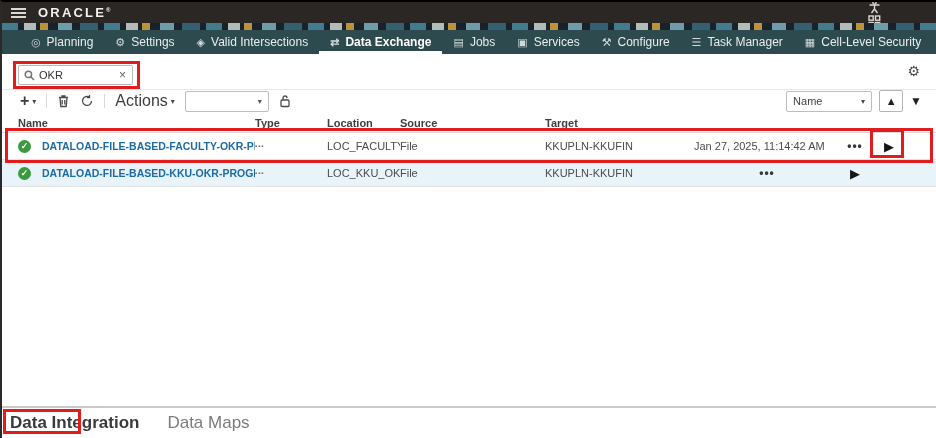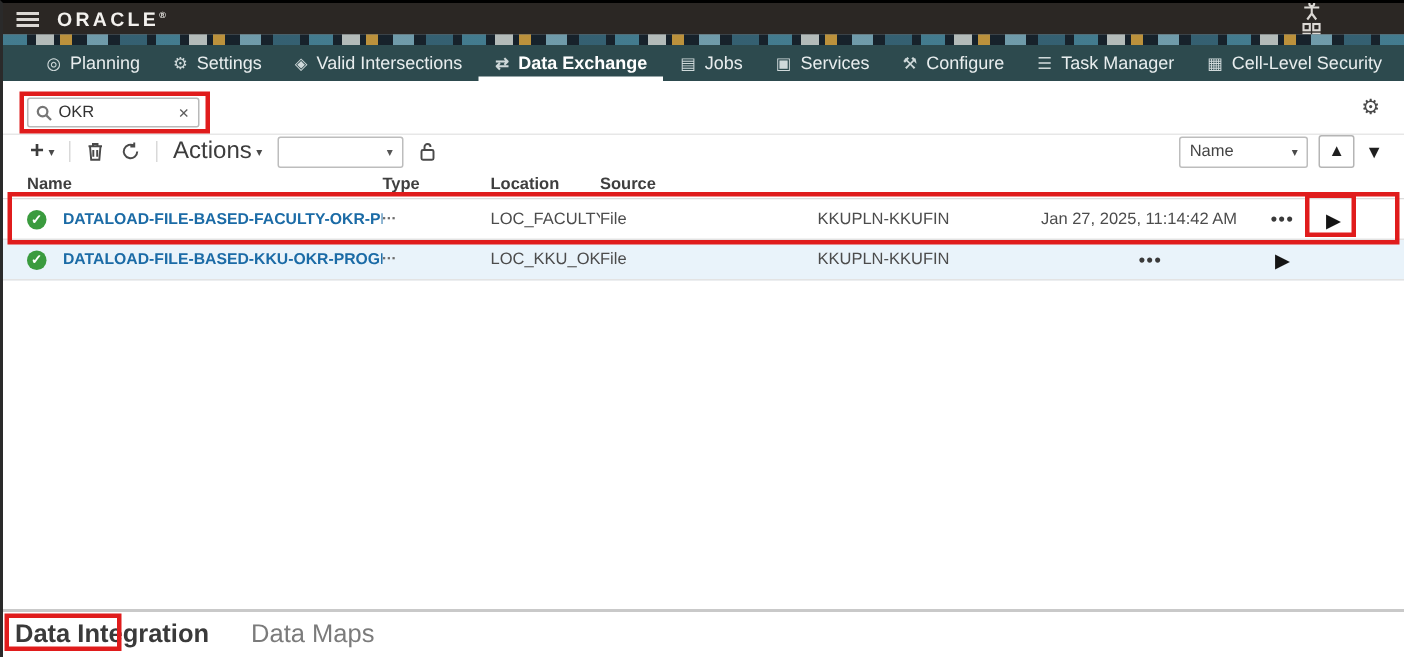--- a/index.html
+++ b/index.html
@@ -247,20 +247,21 @@
     <span class="sort-asc">▲</span>
     <span class="sort-desc">▼</span>
   </div>
 </div>
 
 <div class="thead tgrid">
   <span class="hname">Name</span>
   <span>Type</span>
   <span>Location</span>
   <span>Source</span>
+  <span>Target</span>
   <span></span>
     <span></span>
     <span></span>
 </div>
 
 <div class="trow tgrid row1">
   <span class="status-ok">✓</span>
   <span class="row-name">DATALOAD-FILE-BASED-FACULTY-OKR-PROGRESS</span>
   <span class="type-ic">▪▪▪</span>
   <span class="cell-loc">LOC_FACULTY_OKR_PR...</span>

